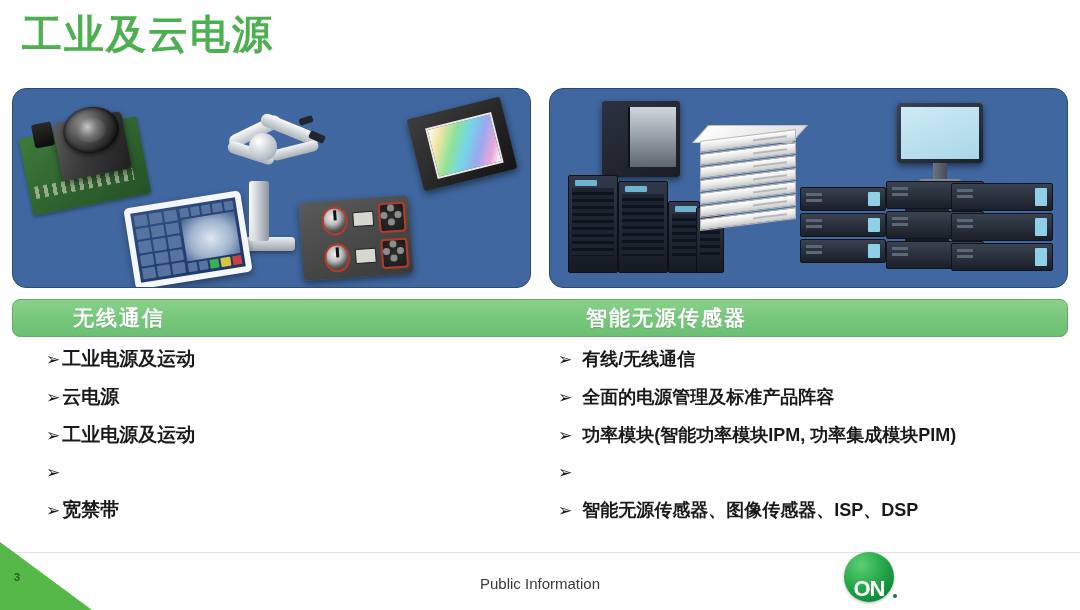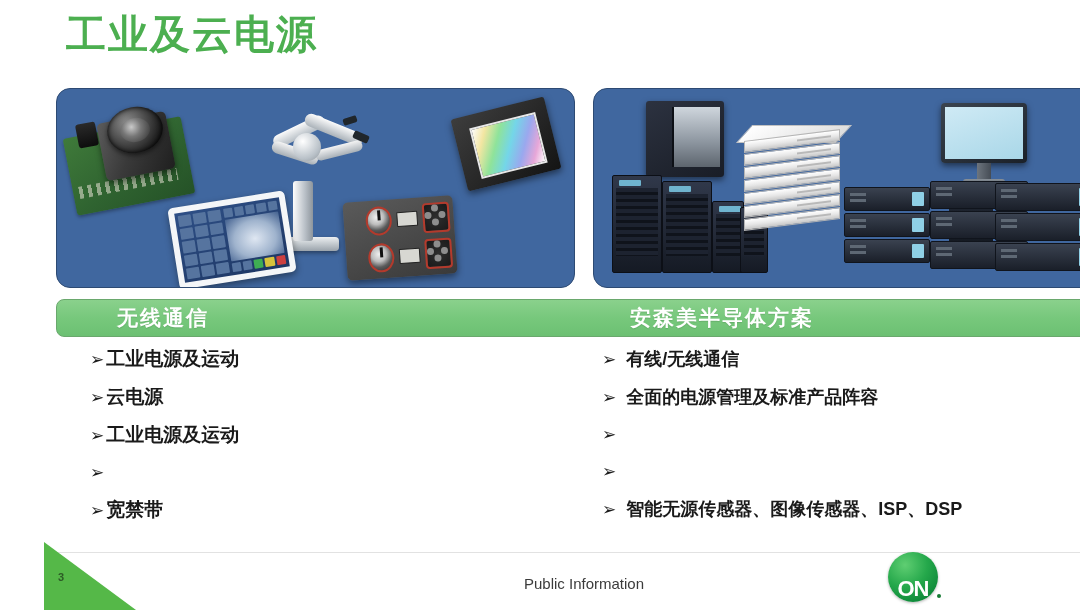--- a/index.html
+++ b/index.html
@@ -14,21 +14,20 @@
     font-family: "Liberation Sans", "DejaVu Sans", sans-serif;
     overflow: hidden;
     position: relative;
   }
 
   .slide {
     position: relative;
     width: 912px;
     height: 610px;
     background: #ffffff;
-    margin-left: 44px;
   }
 
   
   .slide-title {
     position: absolute;
     left: 22px;
     top: 6px;
     font-size: 40px;
     font-weight: bold;
     color: #4CAF50;
@@ -610,21 +609,21 @@
       <div class="srow sc3">
           <u></u>
           <u></u>
           <b></b>
         </div>
     </div>
   </div>
 
   <div class="header-bar">
     <span class="ht ht-left">无线通信</span>
-    <span class="ht ht-right">安森美半导体方案</span>
+    <span class="ht ht-right">智能无源传感器</span>
   </div>
 
   <div class="cols">
 
     <div class="col col-left">
       <div class="bullet">
         <span class="arrow">➢</span>
         <span class="bullet-text">工业电源及运动</span>
       </div>
       <div class="bullet">
@@ -648,20 +647,21 @@
       <div class="bullet">
         <span class="arrow">➢</span>
         <span class="bullet-text">有线/无线通信</span>
       </div>
       <div class="bullet">
         <span class="arrow">➢</span>
         <span class="bullet-text">全面的电源管理及标准产品阵容</span>
       </div>
       <div class="bullet">
         <span class="arrow">➢</span>
+        <span class="bullet-text">功率模块(智能功率模块IPM, 功率集成模块PIM)</span>
       </div>
       <div class="bullet">
         <span class="arrow">➢</span>
       </div>
       <div class="bullet">
         <span class="arrow">➢</span>
         <span class="bullet-text">智能无源传感器、图像传感器、ISP、DSP</span>
       </div>
     </div>
   </div>

